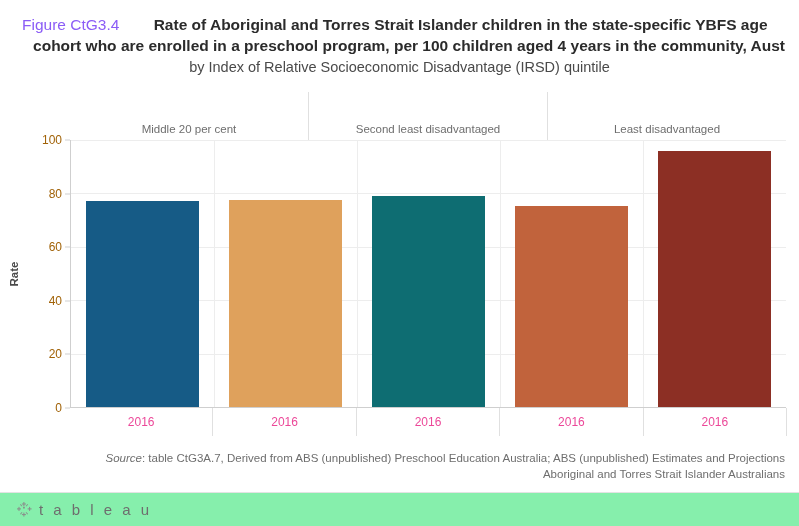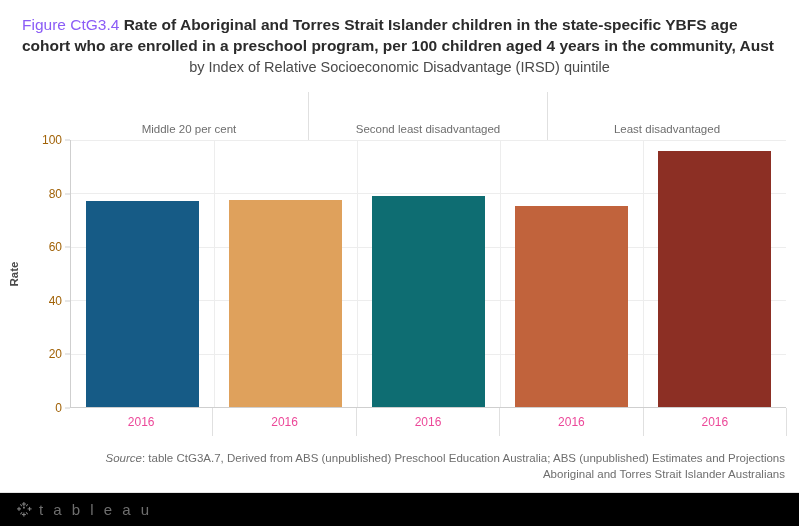--- a/index.html
+++ b/index.html
@@ -27,27 +27,28 @@
     text-align: left;
     padding-left: 8px;
   }
   .fig-label {
     color: #8b5cf6;
     font-weight: 400;
   }
   .title-main {
     color: #2b2b2b;
     font-weight: bold;
+    margin-left: 30px;
   }
   .title-line2 {
     font-size: 15.5px;
     line-height: 21px;
     font-weight: bold;
     color: #2b2b2b;
-    text-align: left;
+    text-align: right;
     padding-left: 8px;
   }
   .title-sub {
     font-size: 14.5px;
     line-height: 21px;
     color: #4a4a4a;
     font-weight: 400;
     text-align: center;
     padding-top: 1px;
   }
@@ -208,21 +209,21 @@
   .source .s-word { font-style: italic; }
 
   
   .footer {
     position: absolute;
     left: 0;
     bottom: 0;
     width: 799px;
     height: 33px;
     border-top: 1px solid #e3e3e3;
-    background: #000000;
+    background: #86efac;
     display: flex;
     align-items: center;
   }
   .tableau-logo {
     display: flex;
     align-items: center;
     margin-left: 16px;
     color: #6e6e6e;
     font-size: 15px;
     letter-spacing: 3px;

